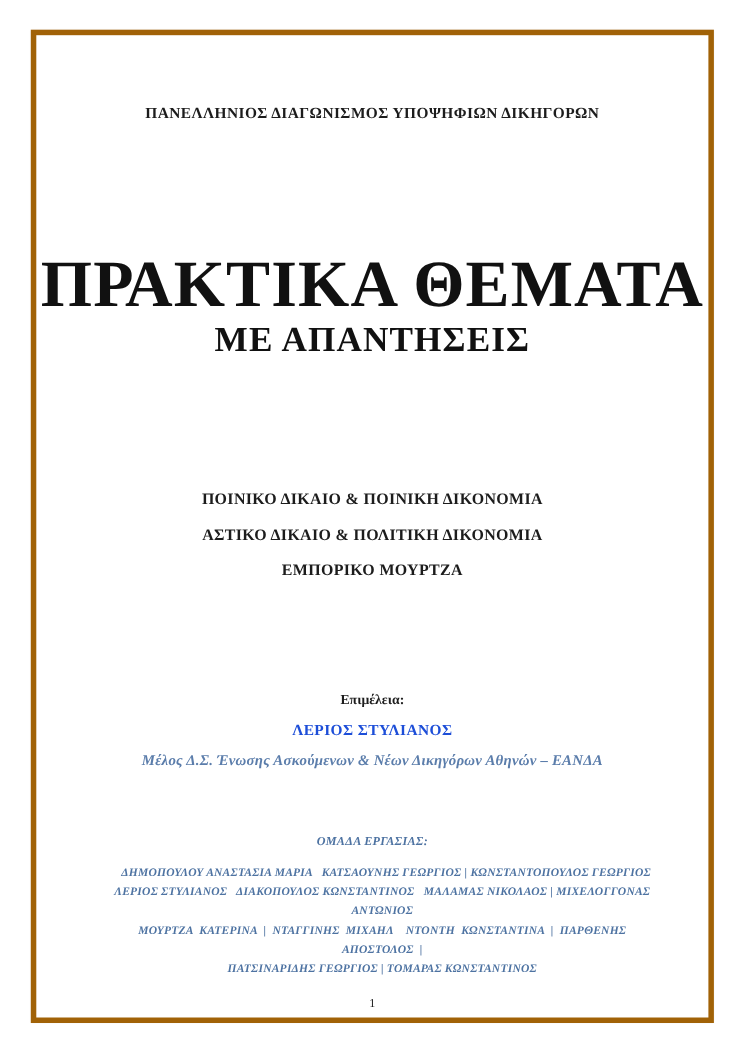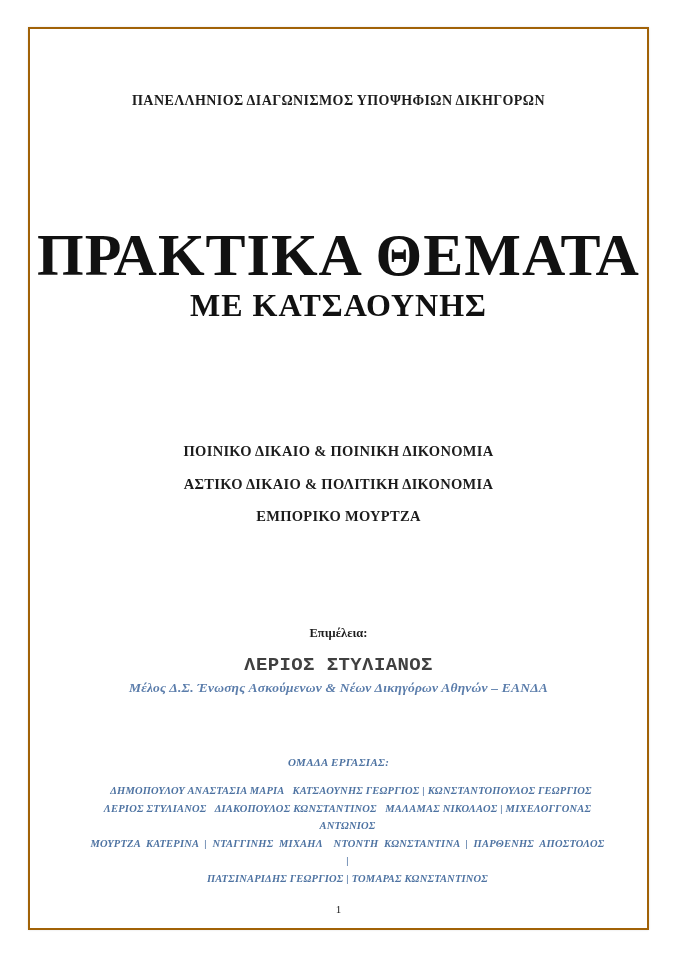--- a/index.html
+++ b/index.html
@@ -15,21 +15,21 @@
     background: #ffffff;
     overflow: hidden;
   }
   .page {
     position: absolute;
     left: 28px;
     top: 27px;
     width: 621px;
     height: 903px;
     background: #ffffff;
-    border: 2px solid #a16207;
+    border: 5px solid #a16207;
     box-shadow: 0 0 2px rgba(0,0,0,0.12);
     box-sizing: border-box;
   }
   .abs { position: absolute; left: 0; right: 0; }
   .center { text-align: center; }
 
   .doc-header {
     top: 64px;
     font-size: 14px;
     font-weight: bold;
@@ -62,25 +62,24 @@
     line-height: 32.5px;
   }
   .editor-label {
     top: 597px;
     font-size: 12.5px;
     font-weight: bold;
     color: #1c1c1c;
   }
   .editor-name {
     top: 625px;
-    font-size: 19px;
+    font-size: 14px;
     font-weight: bold;
     letter-spacing: 0.4px;
-    color: #404040;
-    font-family: Liberation Mono, monospace;
+    color: #1d4ed8;
   }
   .editor-role {
     top: 651px;
     font-size: 13.5px;
     font-style: italic;
     font-weight: bold;
     color: #5b7dab;
     letter-spacing: 0.2px;
   }
   .workgroup-label {
@@ -121,21 +120,21 @@
 </head>
 <body>
 
 <div class="canvas">
   <div class="page">
 
     <div class="abs center doc-header">ΠΑΝΕΛΛΗΝΙΟΣ ΔΙΑΓΩΝΙΣΜΟΣ ΥΠΟΨΗΦΙΩΝ ΔΙΚΗΓΟΡΩΝ</div>
 
     <div class="abs center doc-title">ΠΡΑΚΤΙΚΑ ΘΕΜΑΤΑ</div>
 
-    <div class="abs center doc-subtitle">ΜΕ ΚΑΤΣΑΟΥΝΗΣ</div>
+    <div class="abs center doc-subtitle">ΜΕ ΑΠΑΝΤΗΣΕΙΣ</div>
 
     <div class="abs center subjects">
       <div class="subject-line">ΠΟΙΝΙΚΟ ΔΙΚΑΙΟ &amp; ΠΟΙΝΙΚΗ ΔΙΚΟΝΟΜΙΑ</div>
       <div class="subject-line">ΑΣΤΙΚΟ ΔΙΚΑΙΟ &amp; ΠΟΛΙΤΙΚΗ ΔΙΚΟΝΟΜΙΑ</div>
       <div class="subject-line">ΕΜΠΟΡΙΚΟ ΜΟΥΡΤΖΑ</div>
     </div>
 
     <div class="abs center editor-label">Επιμέλεια:</div>
 
     <div class="abs center editor-name">ΛΕΡΙΟΣ ΣΤΥΛΙΑΝΟΣ</div>

